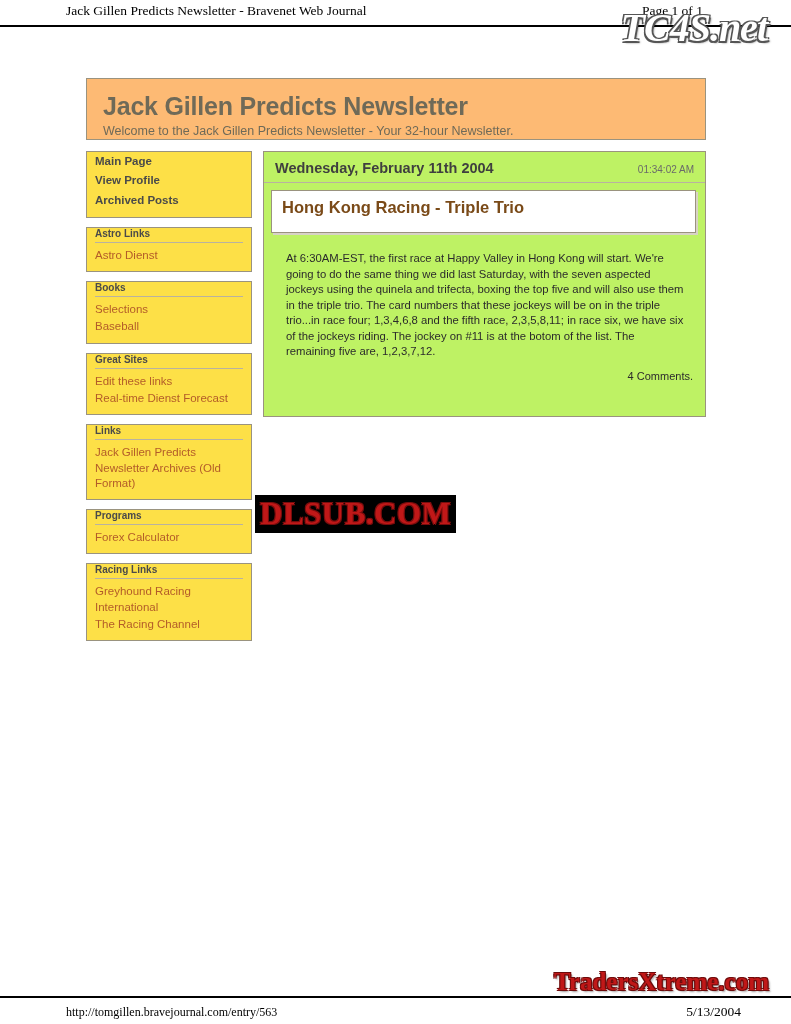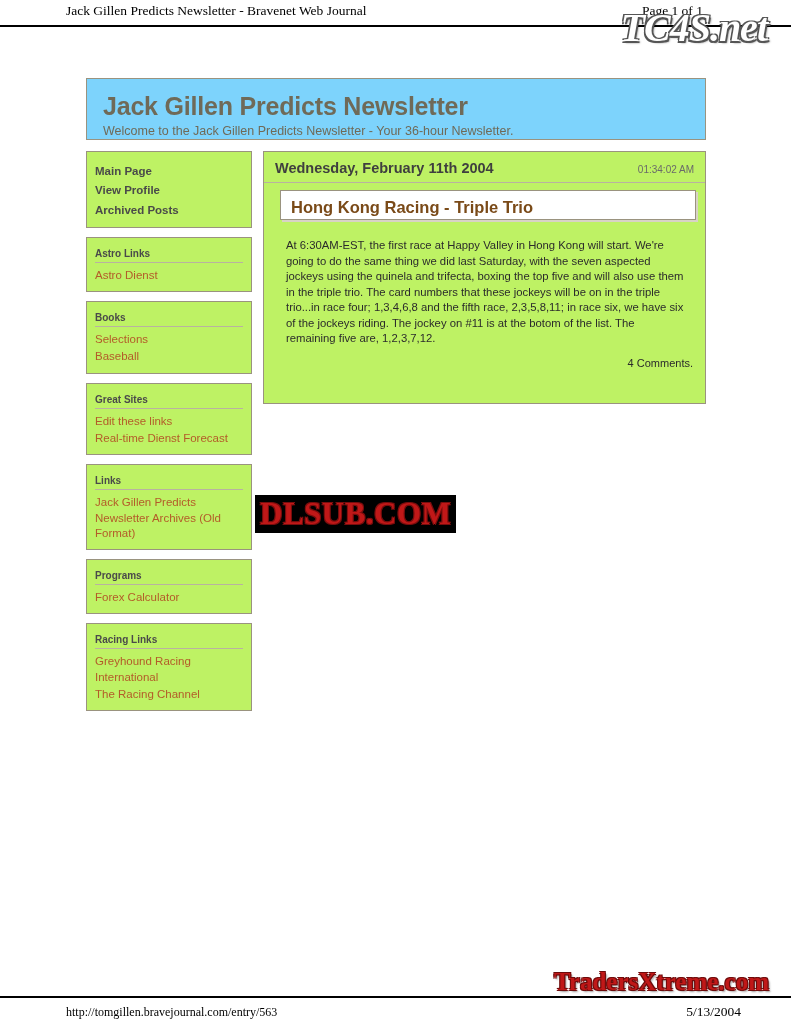--- a/index.html
+++ b/index.html
@@ -60,21 +60,21 @@
 
   
   .blog {
     position: absolute;
     left: 86px; top: 78px;
     width: 620px;
   }
 
   .banner {
     border: 1px solid #9a937f;
-    background: #7dd3fc;
+    background: #fdba74;
     padding: 14px 16px 12px 16px;
     height: 62px;
   }
   .banner h1 {
     margin: 0;
     font-size: 25px;
     font-weight: bold;
     color: #6f6a58;
     letter-spacing: -0.2px;
     line-height: 1.05;
@@ -91,22 +91,22 @@
     margin-top: 11px;
   }
 
   
   .sidebar {
     width: 166px;
     flex: 0 0 166px;
   }
   .box {
     border: 1px solid #9a937f;
-    background: #bef264;
-    padding: 10px 8px 7px 8px;
+    background: #fde047;
+    padding: 0 8px 7px 8px;
     margin-bottom: 9px;
   }
   .box .bx-title {
     font-size: 10px;
     font-weight: bold;
     color: #4a4a4a;
     padding-bottom: 3px;
     border-bottom: 1px solid #b9b2a0;
     margin-bottom: 4px;
   }
@@ -144,24 +144,24 @@
   .entry-date {
     font-size: 14.5px;
     font-weight: bold;
     color: #3f3f3f;
   }
   .entry-time {
     font-size: 10px;
     color: #6a6a6a;
   }
   .entry-titlebar {
-    margin: 7px 9px 0 16px;
+    margin: 7px 9px 0 7px;
     border: 1px solid #9a937f;
     background: #fff;
-    padding: 7px 10px 2px 10px;
+    padding: 7px 10px 15px 10px;
     box-shadow: 2px 2px 0 #d8d3c6;
   }
   .entry-title {
     font-size: 16.5px;
     font-weight: bold;
     color: #7a4a18;
   }
   .entry-body {
     padding: 18px 18px 4px 22px;
     font-size: 11.3px;
@@ -237,21 +237,21 @@
   <div class="ph-title">Jack Gillen Predicts Newsletter - Bravenet Web Journal</div>
   <div class="ph-page">Page 1 of 1</div>
 </div>
 <div class="rule-top"></div>
 <div class="tc4s">TC4S.net</div>
 
 <div class="blog">
 
   <div class="banner">
     <h1>Jack Gillen Predicts Newsletter</h1>
-    <div class="tagline">Welcome to the Jack Gillen Predicts Newsletter - Your 36-hour Newsletter.</div>
+    <div class="tagline">Welcome to the Jack Gillen Predicts Newsletter - Your 32-hour Newsletter.</div>
   </div>
 
   <div class="columns">
 
     <div class="sidebar">
 
       <div class="box nav">
         <a class="link" href="#">Main Page</a>
         <a class="link" href="#">View Profile</a>
         <a class="link" href="#">Archived Posts</a>

